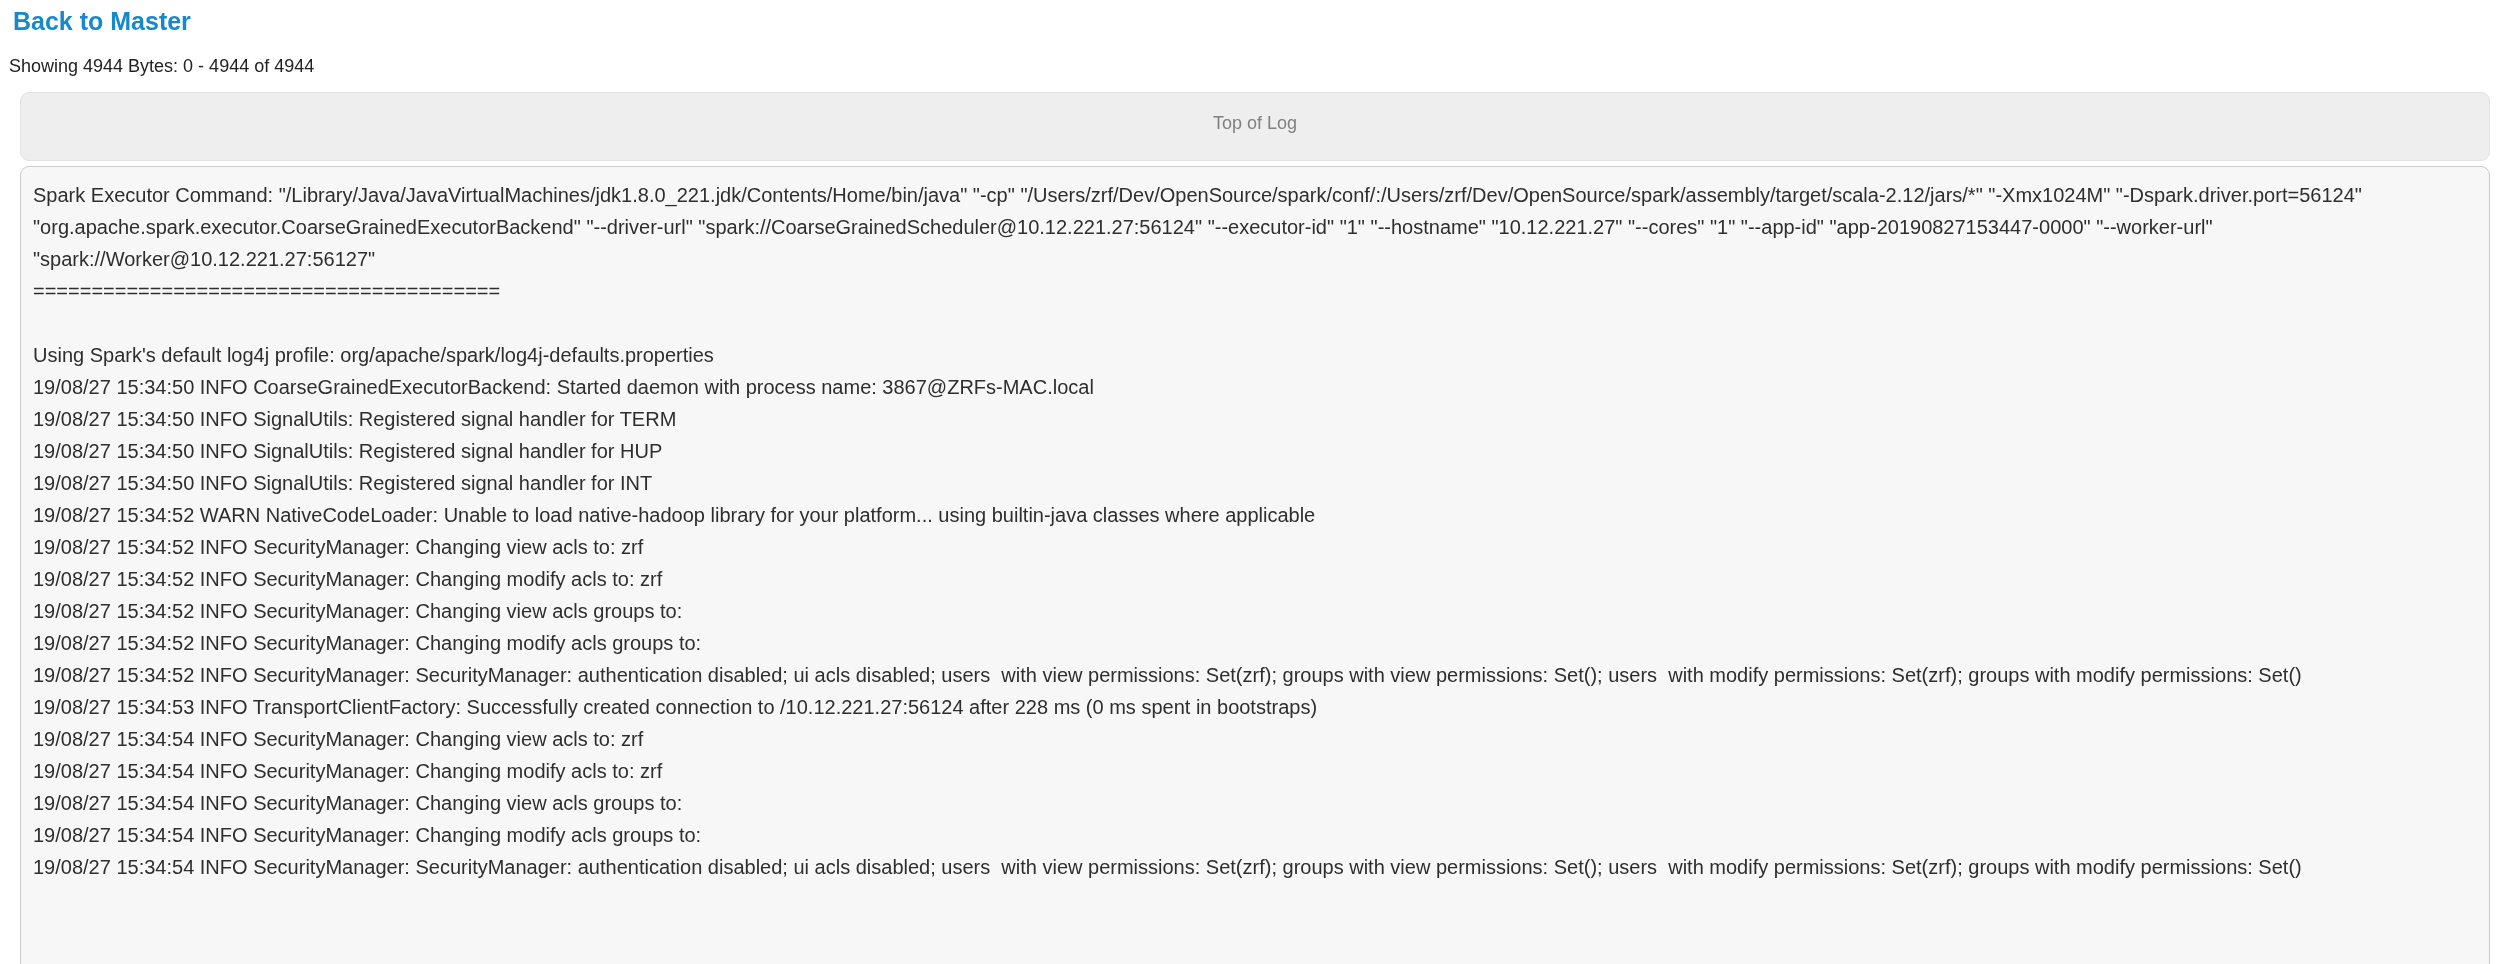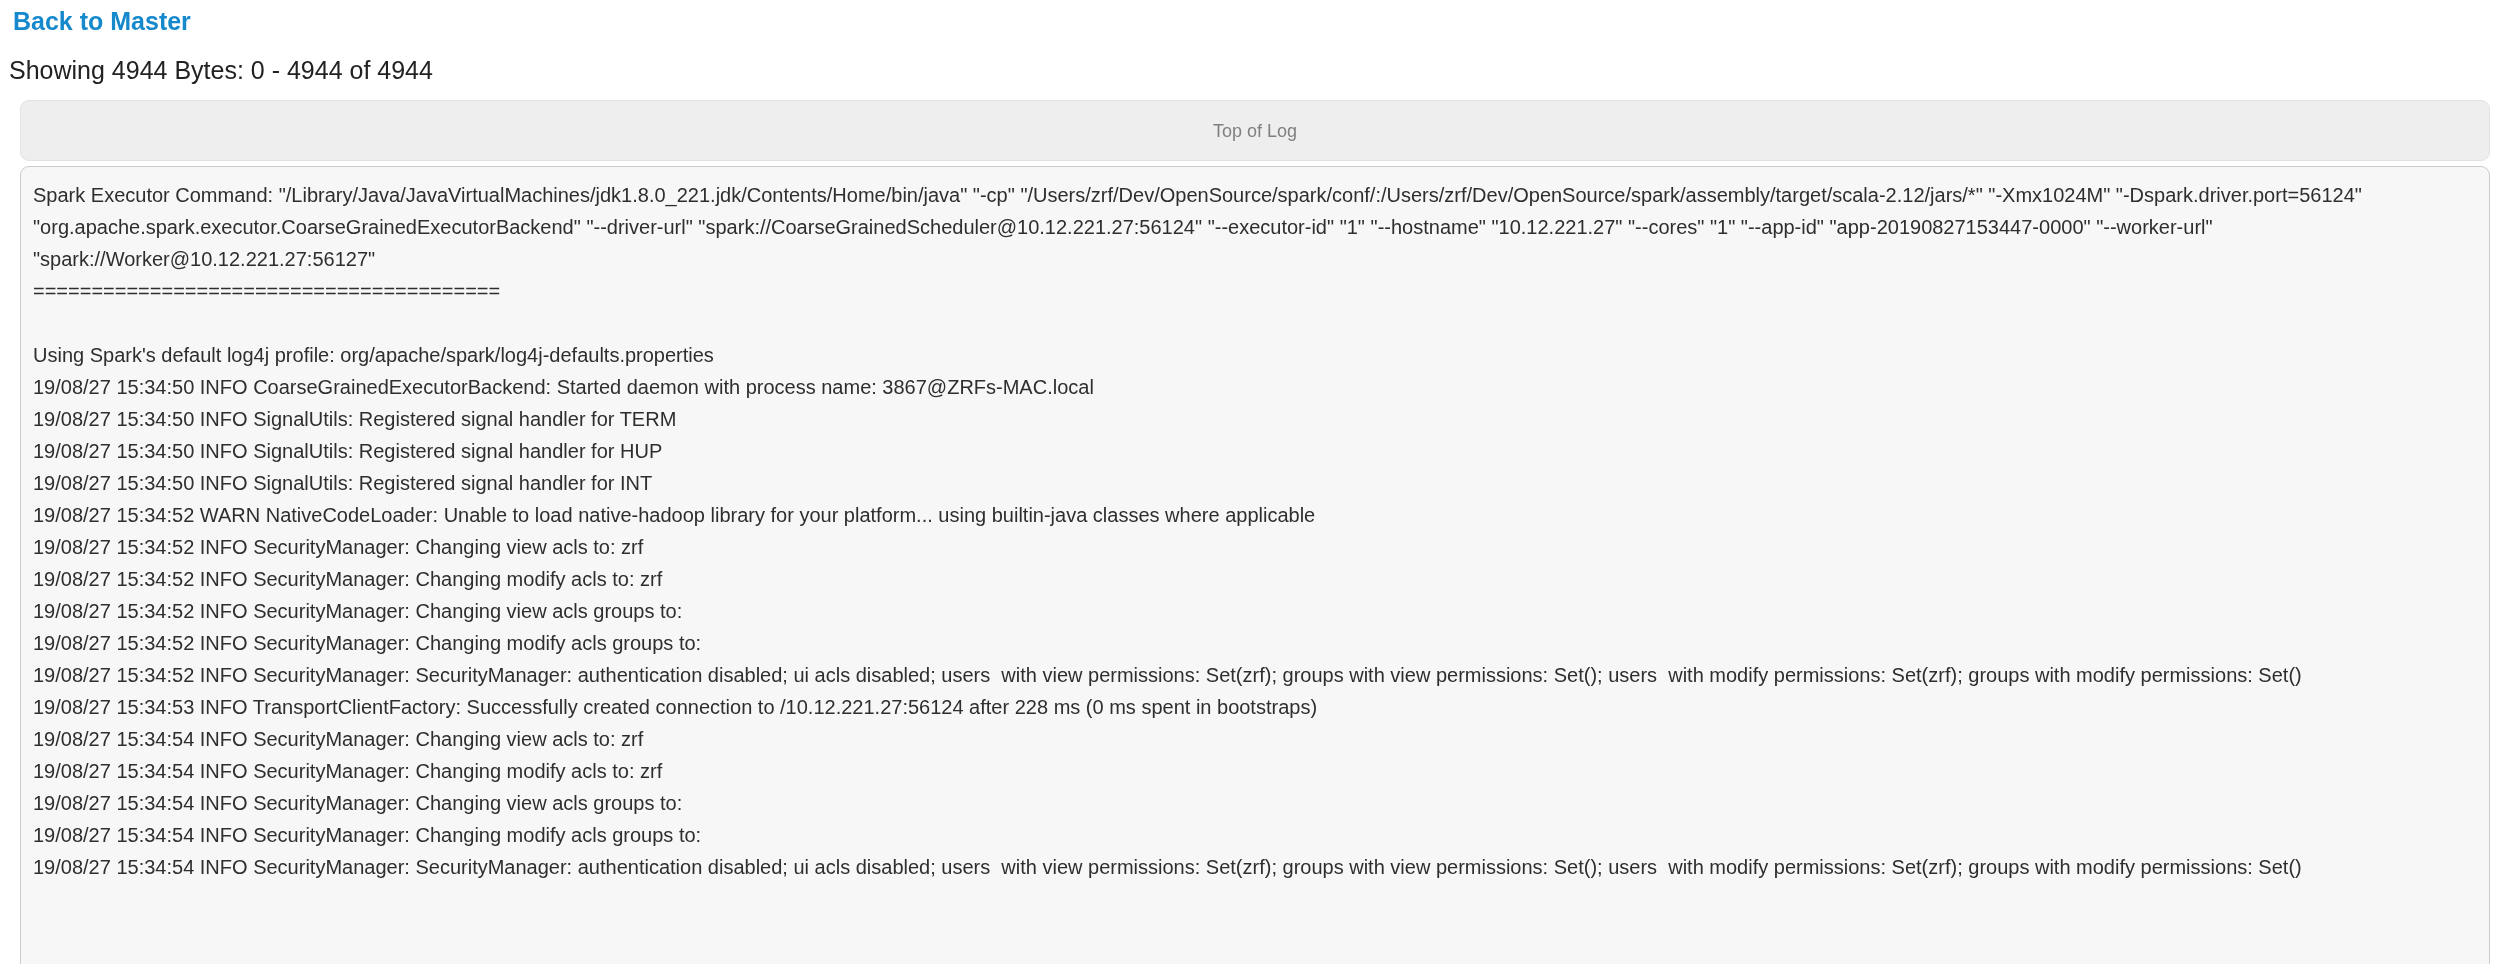--- a/index.html
+++ b/index.html
@@ -16,26 +16,26 @@
     display: inline-block;
     margin: 7px 0 0 13px;
     font-size: 25px;
     font-weight: 700;
     color: #1689cd;
     text-decoration: none;
     cursor: pointer;
   }
   .summary {
     margin: 20px 0 15px 9px;
-    font-size: 25px;
+    font-size: 18px;
     color: #222222;
   }
   .log-nav-bar {
     margin: 0 20px;
-    height: 61px;
+    height: 69px;
     line-height: 61px;
     text-align: center;
     background: #eeeeee;
     border: 1px solid #e2e2e2;
     border-radius: 9px;
     color: #808080;
     font-size: 18px;
     cursor: pointer;
     user-select: none;
   }

